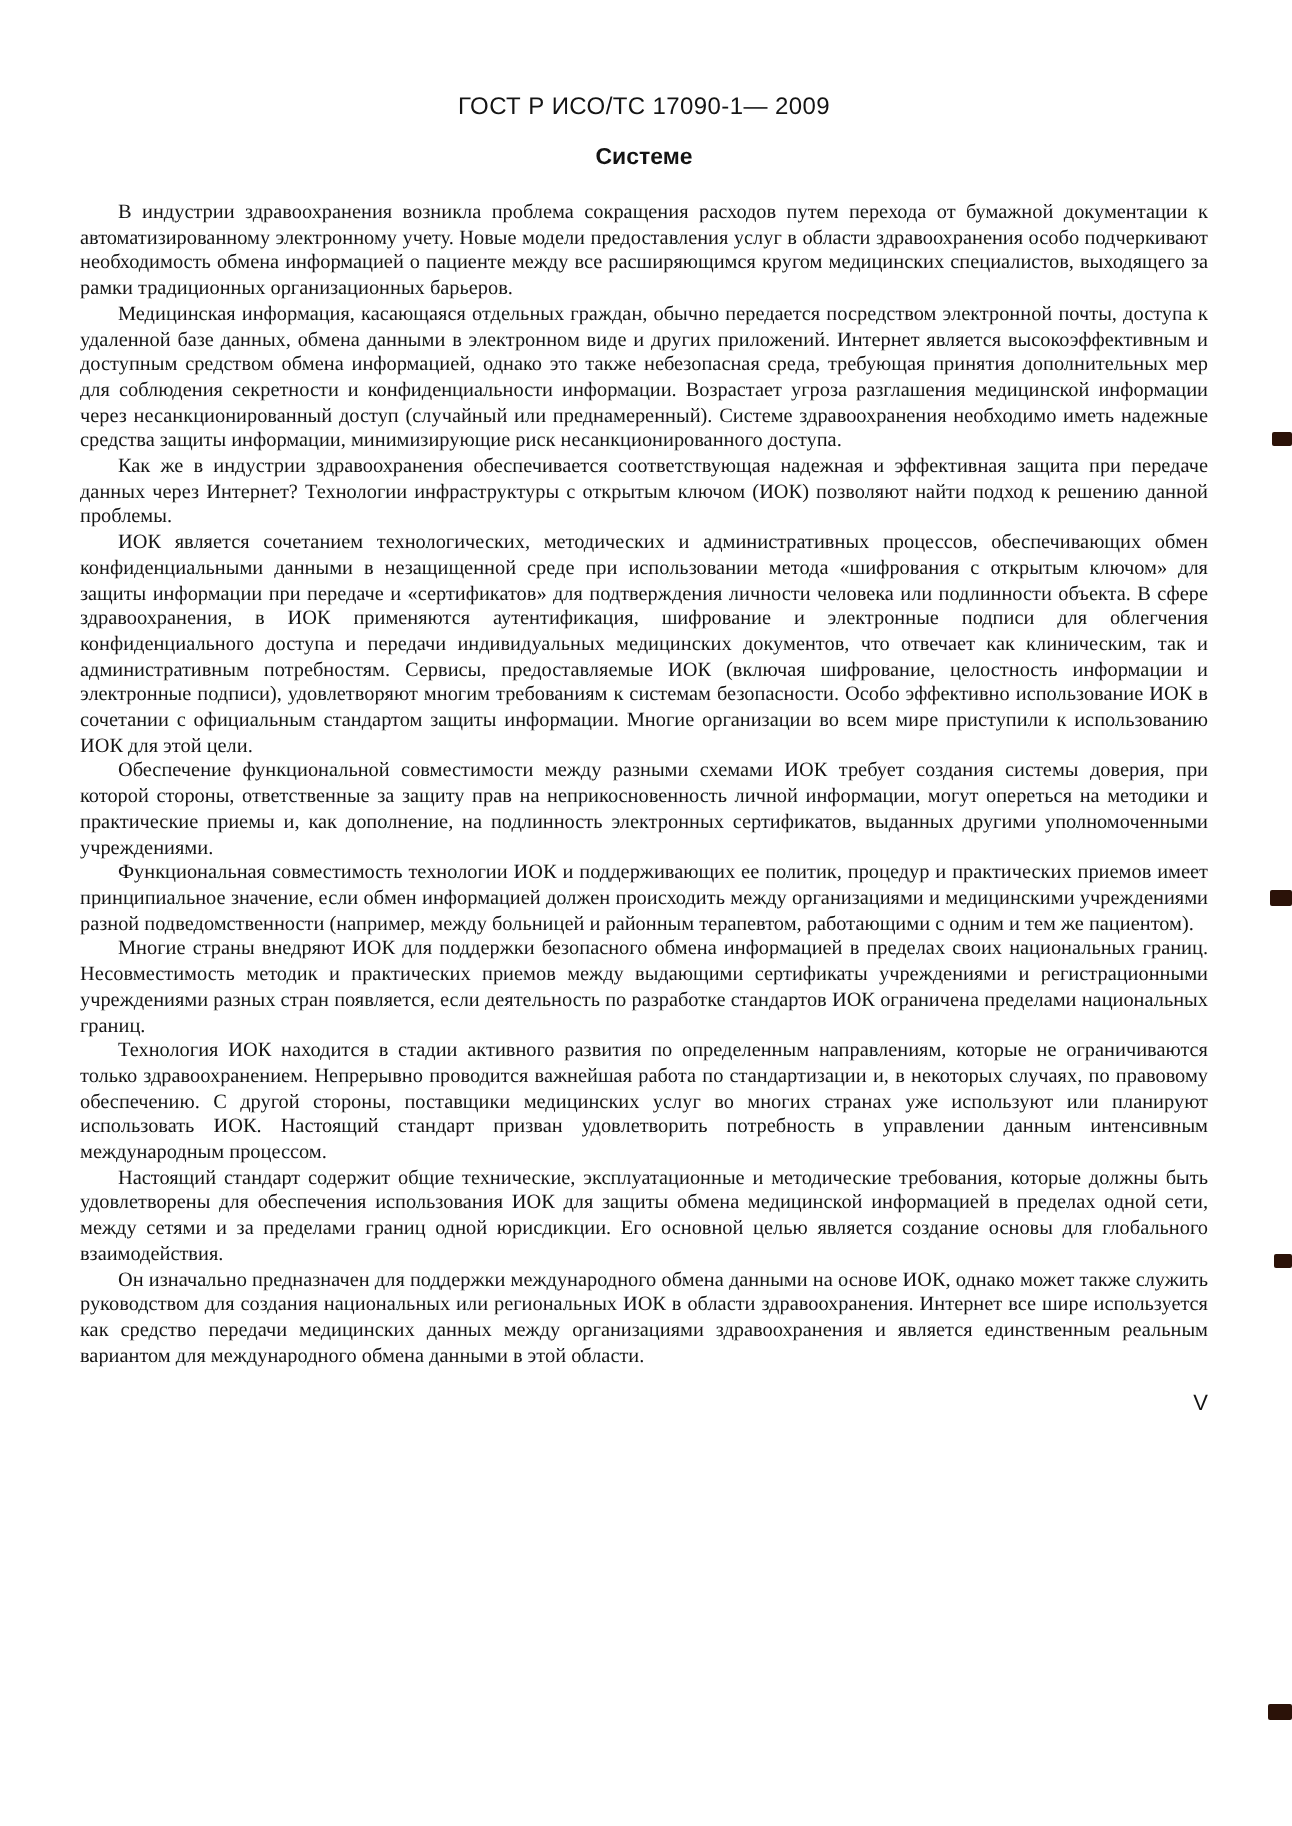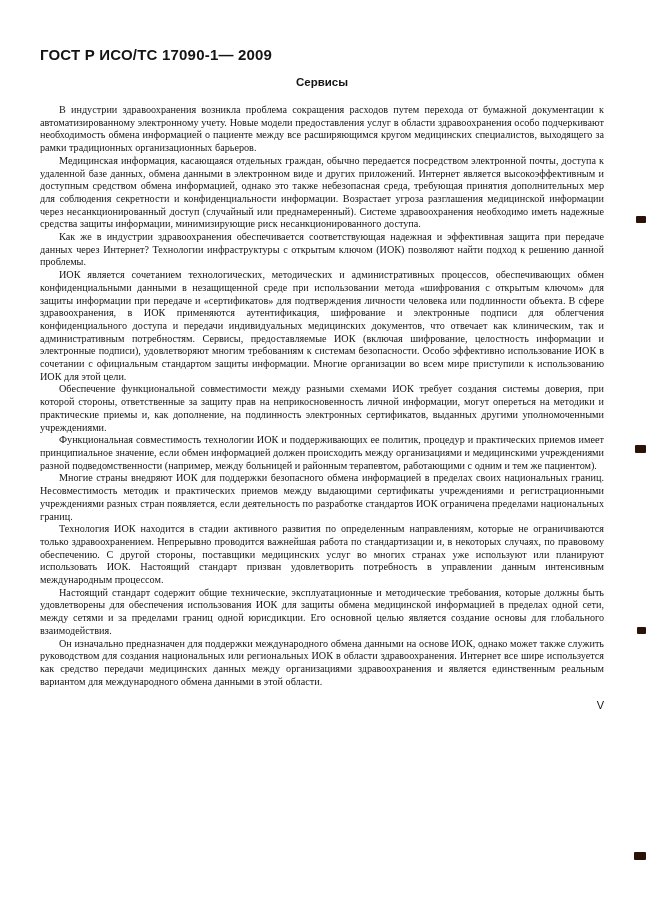--- a/index.html
+++ b/index.html
@@ -13,23 +13,23 @@
     height: 913px;
     background: #ffffff;
     margin: 0 auto;
     box-sizing: border-box;
     padding: 46px 42px 0 40px;
     overflow: hidden;
     font-family: "Liberation Sans", "DejaVu Sans", sans-serif;
     color: #141414;
   }
   .doc-header {
-    text-align: left;
-    font-weight: bold;
-    font-size: 15px;
+    text-align: center;
+    font-weight: normal;
+    font-size: 12px;
     letter-spacing: 0.2px;
     margin-bottom: 13px;
     white-space: nowrap;
   }
   .doc-title {
     text-align: center;
     font-weight: bold;
     font-size: 11.5px;
     margin: 0 0 16px 0;
   }
@@ -53,21 +53,21 @@
     background: #2b1208;
     border-radius: 1px;
   }
 </style>
 </head>
 <body>
 
 <div class="page">
   <div class="doc-header">ГОСТ Р ИСО/ТС 17090-1— 2009</div>
 
-  <h1 class="doc-title">Сервисы</h1>
+  <h1 class="doc-title">Системе</h1>
 
   <div class="doc-body">
     <p>В индустрии здравоохранения возникла проблема сокращения расходов путем перехода от бумажной документации к автоматизированному электронному учету. Новые модели предоставления услуг в области здравоохранения особо подчеркивают необходимость обмена информацией о пациенте между все расширяющимся кругом медицинских специалистов, выходящего за рамки традиционных организационных барьеров.</p>
     <p>Медицинская информация, касающаяся отдельных граждан, обычно передается посредством электронной почты, доступа к удаленной базе данных, обмена данными в электронном виде и других приложений. Интернет является высокоэффективным и доступным средством обмена информацией, однако это также небезопасная среда, требующая принятия дополнительных мер для соблюдения секретности и конфиденциальности информации. Возрастает угроза разглашения медицинской информации через несанкционированный доступ (случайный или преднамеренный). Системе здравоохранения необходимо иметь надежные средства защиты информации, минимизирующие риск несанкционированного доступа.</p>
     <p>Как же в индустрии здравоохранения обеспечивается соответствующая надежная и эффективная защита при передаче данных через Интернет? Технологии инфраструктуры с открытым ключом (ИОК) позволяют найти подход к решению данной проблемы.</p>
     <p>ИОК является сочетанием технологических, методических и административных процессов, обеспечивающих обмен конфиденциальными данными в незащищенной среде при использовании метода «шифрования с открытым ключом» для защиты информации при передаче и «сертификатов» для подтверждения личности человека или подлинности объекта. В сфере здравоохранения, в ИОК применяются аутентификация, шифрование и электронные подписи для облегчения конфиденциального доступа и передачи индивидуальных медицинских документов, что отвечает как клиническим, так и административным потребностям. Сервисы, предоставляемые ИОК (включая шифрование, целостность информации и электронные подписи), удовлетворяют многим требованиям к системам безопасности. Особо эффективно использование ИОК в сочетании с официальным стандартом защиты информации. Многие организации во всем мире приступили к использованию ИОК для этой цели.</p>
     <p>Обеспечение функциональной совместимости между разными схемами ИОК требует создания системы доверия, при которой стороны, ответственные за защиту прав на неприкосновенность личной информации, могут опереться на методики и практические приемы и, как дополнение, на подлинность электронных сертификатов, выданных другими уполномоченными учреждениями.</p>
     <p>Функциональная совместимость технологии ИОК и поддерживающих ее политик, процедур и практических приемов имеет принципиальное значение, если обмен информацией должен происходить между организациями и медицинскими учреждениями разной подведомственности (например, между больницей и районным терапевтом, работающими с одним и тем же пациентом).</p>
     <p>Многие страны внедряют ИОК для поддержки безопасного обмена информацией в пределах своих национальных границ. Несовместимость методик и практических приемов между выдающими сертификаты учреждениями и регистрационными учреждениями разных стран появляется, если деятельность по разработке стандартов ИОК ограничена пределами национальных границ.</p>
     <p>Технология ИОК находится в стадии активного развития по определенным направлениям, которые не ограничиваются только здравоохранением. Непрерывно проводится важнейшая работа по стандартизации и, в некоторых случаях, по правовому обеспечению. С другой стороны, поставщики медицинских услуг во многих странах уже используют или планируют использовать ИОК. Настоящий стандарт призван удовлетворить потребность в управлении данным интенсивным международным процессом.</p>

